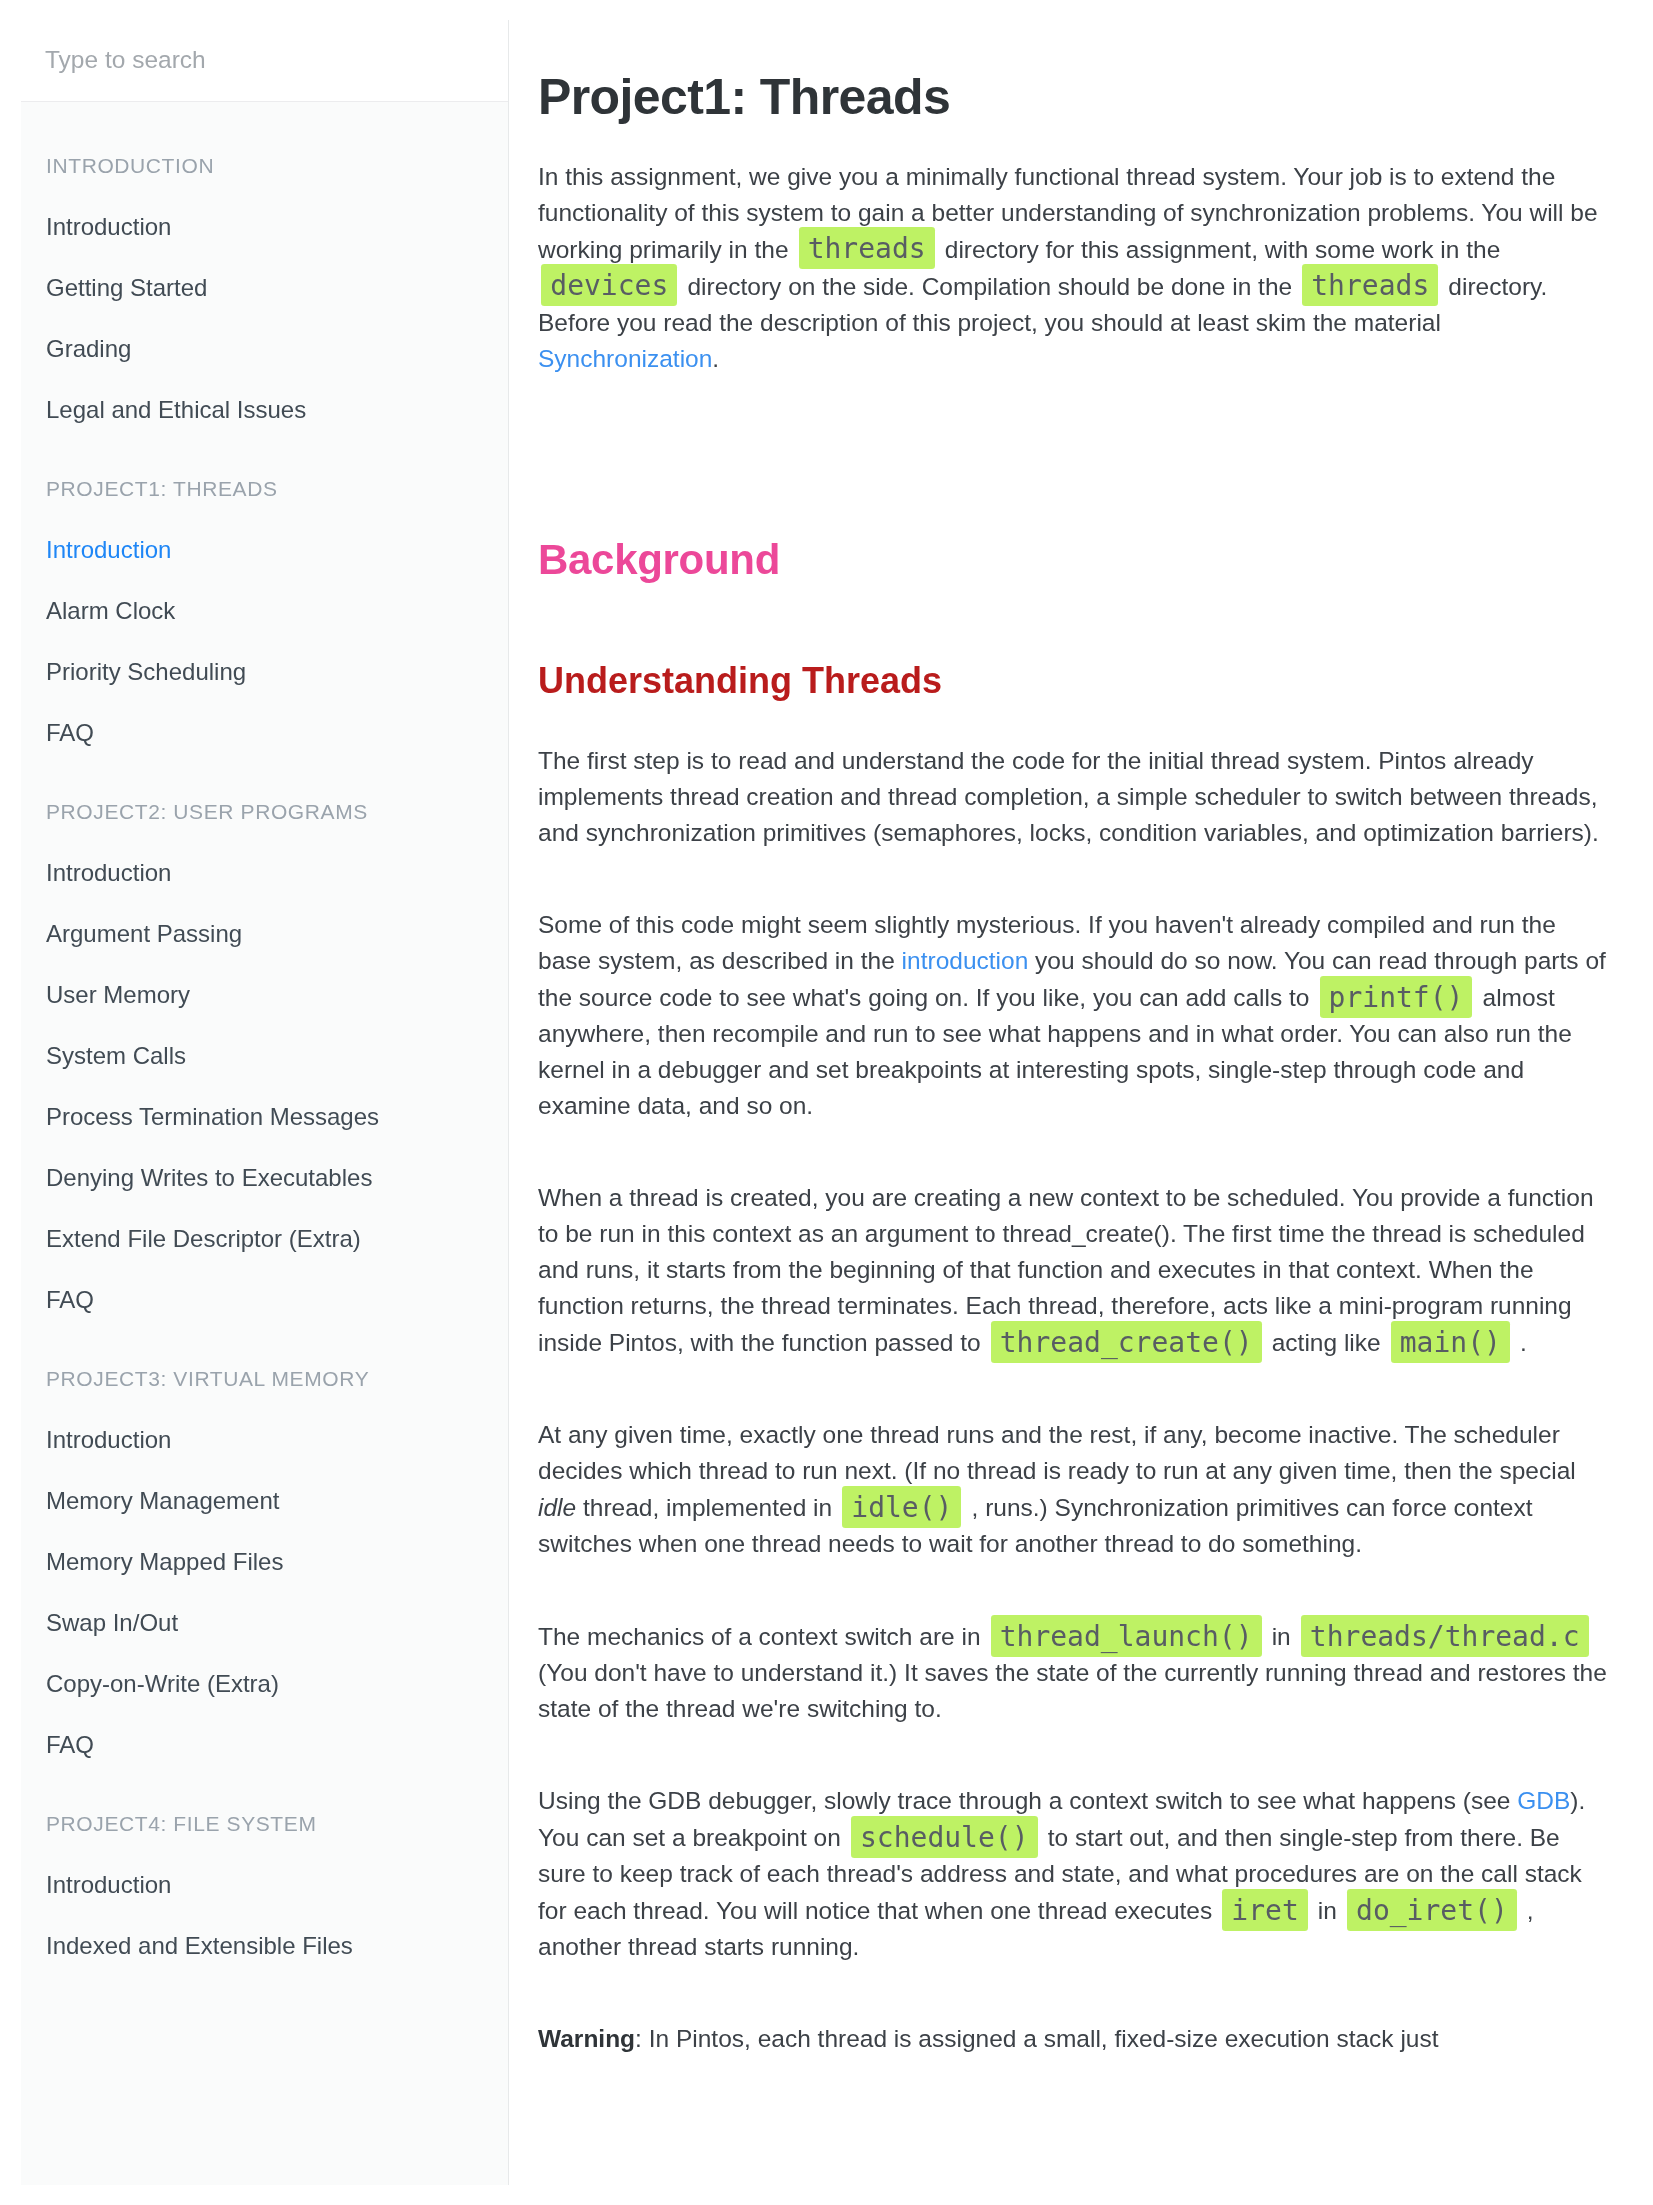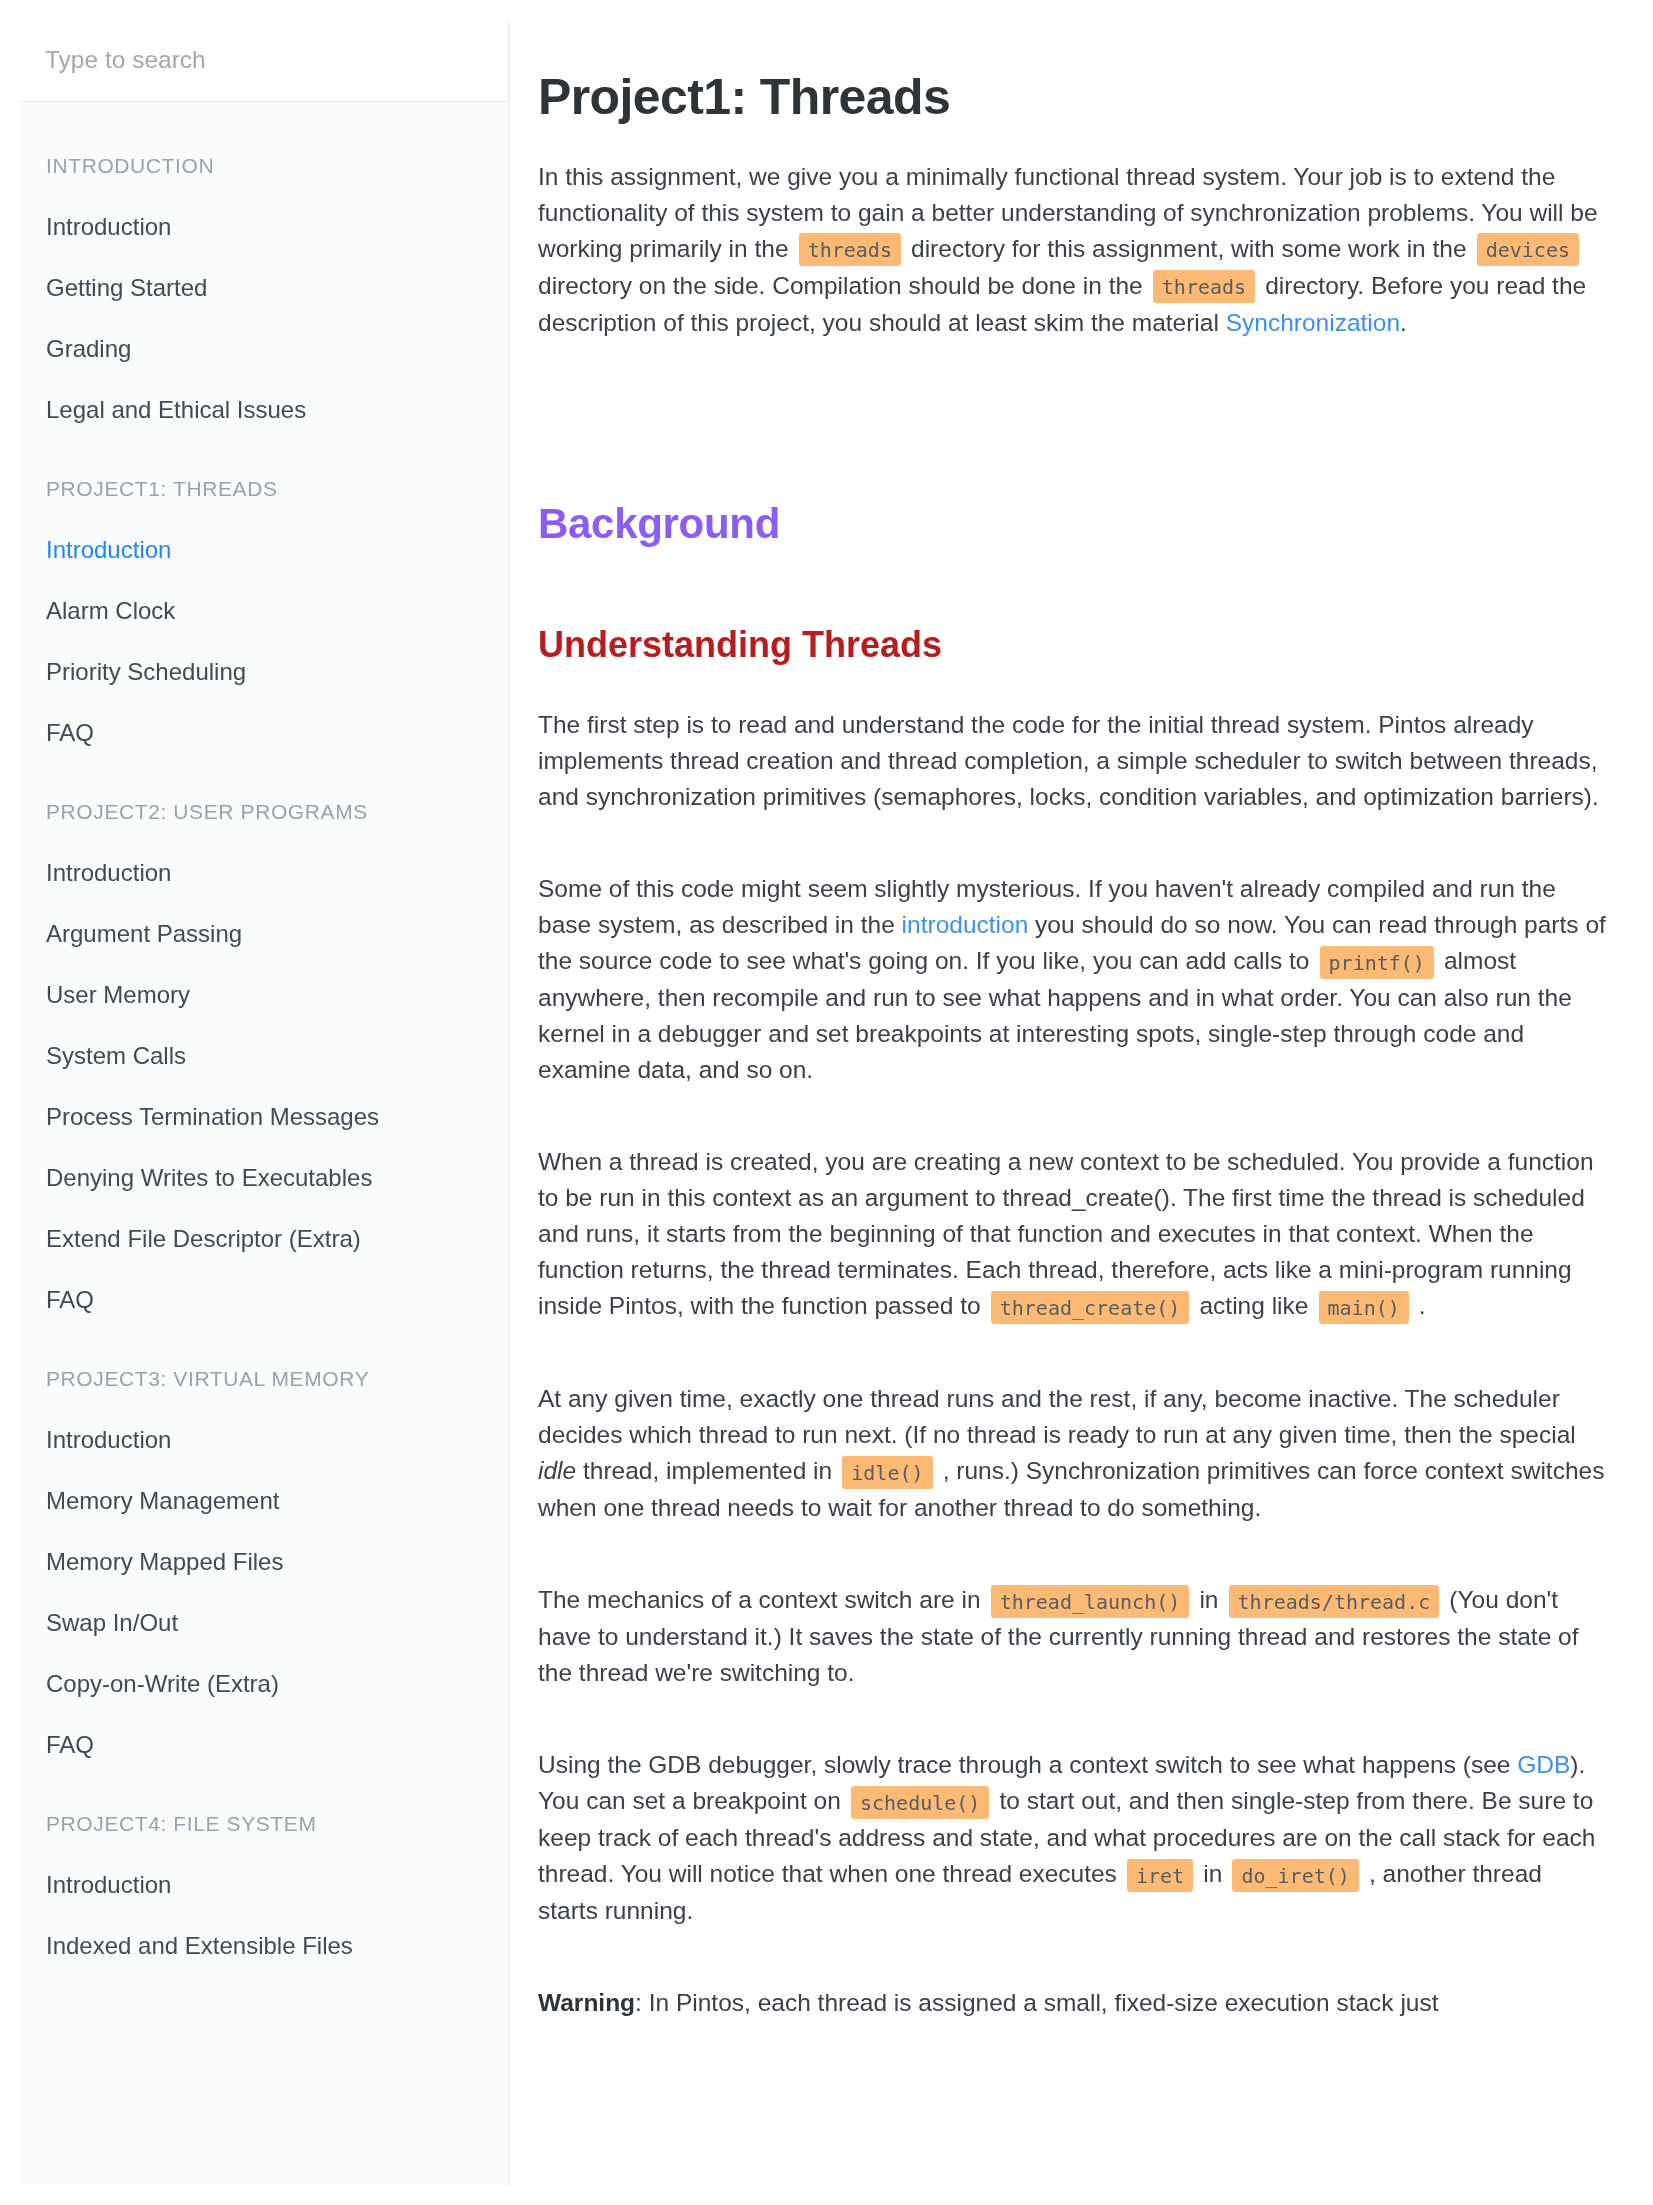--- a/index.html
+++ b/index.html
@@ -36,33 +36,33 @@
   
   .main{
     position:absolute;left:510px;top:0;width:1144px;height:2205px;
     box-sizing:border-box;padding:71px 0 0 28px;background:#ffffff;overflow:hidden;
   }
   .content{width:1069px;}
   .content h1{
     margin:0;font-size:50px;line-height:1.05;font-weight:700;color:#2f3438;letter-spacing:-0.6px;
   }
   .content h2{
-    margin:160px 0 0 0;font-size:42px;line-height:1.1;font-weight:700;color:#8b5cf6;letter-spacing:-0.3px;
+    margin:160px 0 0 0;font-size:42px;line-height:1.1;font-weight:700;color:#ec4899;letter-spacing:-0.3px;
   }
   .content h3{
     margin:78px 0 0 0;font-size:36px;line-height:1.1;font-weight:700;color:#b91c1c;
   }
   .content p{
     margin:56px 0 0 0;font-size:24.5px;line-height:36px;color:#3c4147;
   }
   .content h1 + p{margin-top:35px;}
   .content h3 + p{margin-top:43px;}
   .ic{
-    font-family:"DejaVu Sans Mono", monospace;font-size:20px;color:#585d63;
-    background:#fdba74;padding:4.5px 9px;border-radius:3.3px;margin:0 3.3px;white-space:nowrap;
+    font-family:"DejaVu Sans Mono", monospace;font-size:28px;color:#585d63;
+    background:#bef264;padding:4.5px 9px;border-radius:3.3px;margin:0 3.3px;white-space:nowrap;
   }
   .clink{color:#3b90f0;text-decoration:none;cursor:pointer;}
   .content em{font-style:italic;}
   .content strong{font-weight:700;color:#2f3438;}
 </style>
 </head>
 <body>
 
 <aside class="sidebar">
   <div class="search-box">

